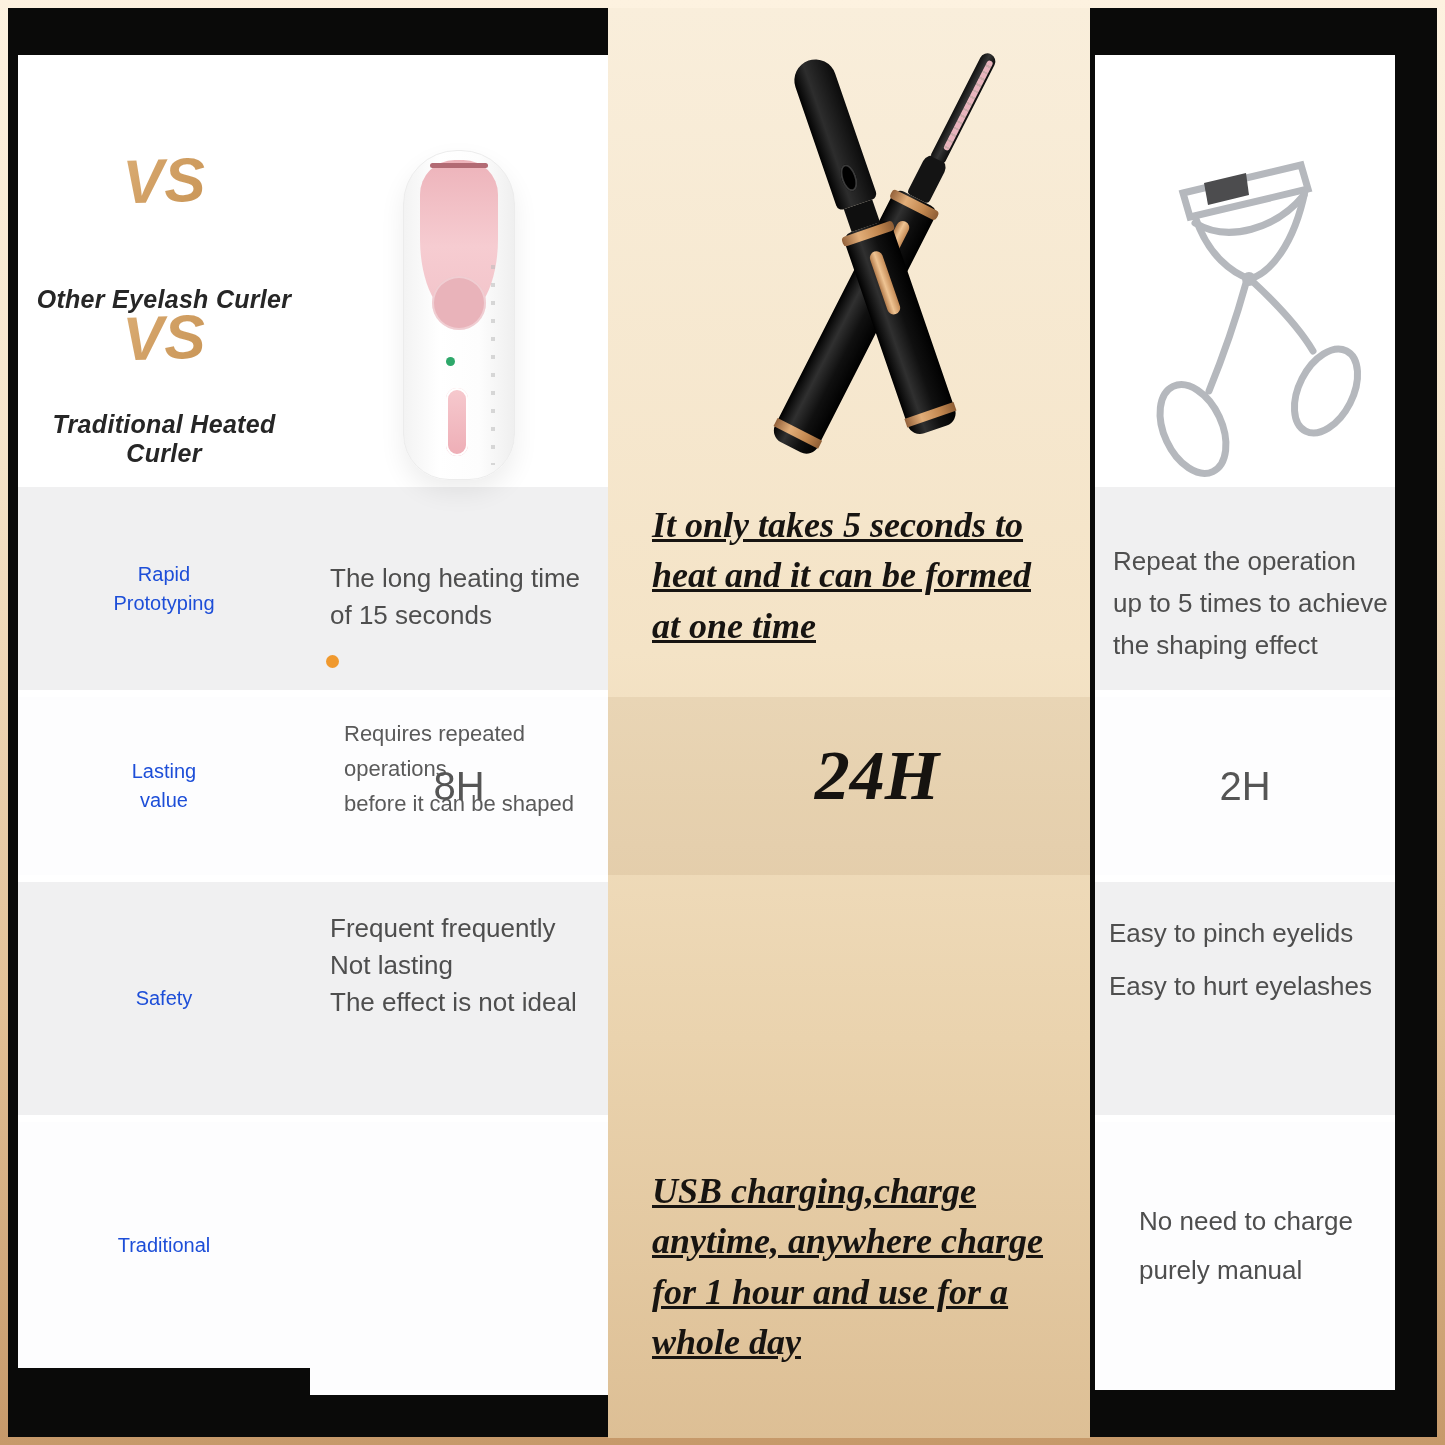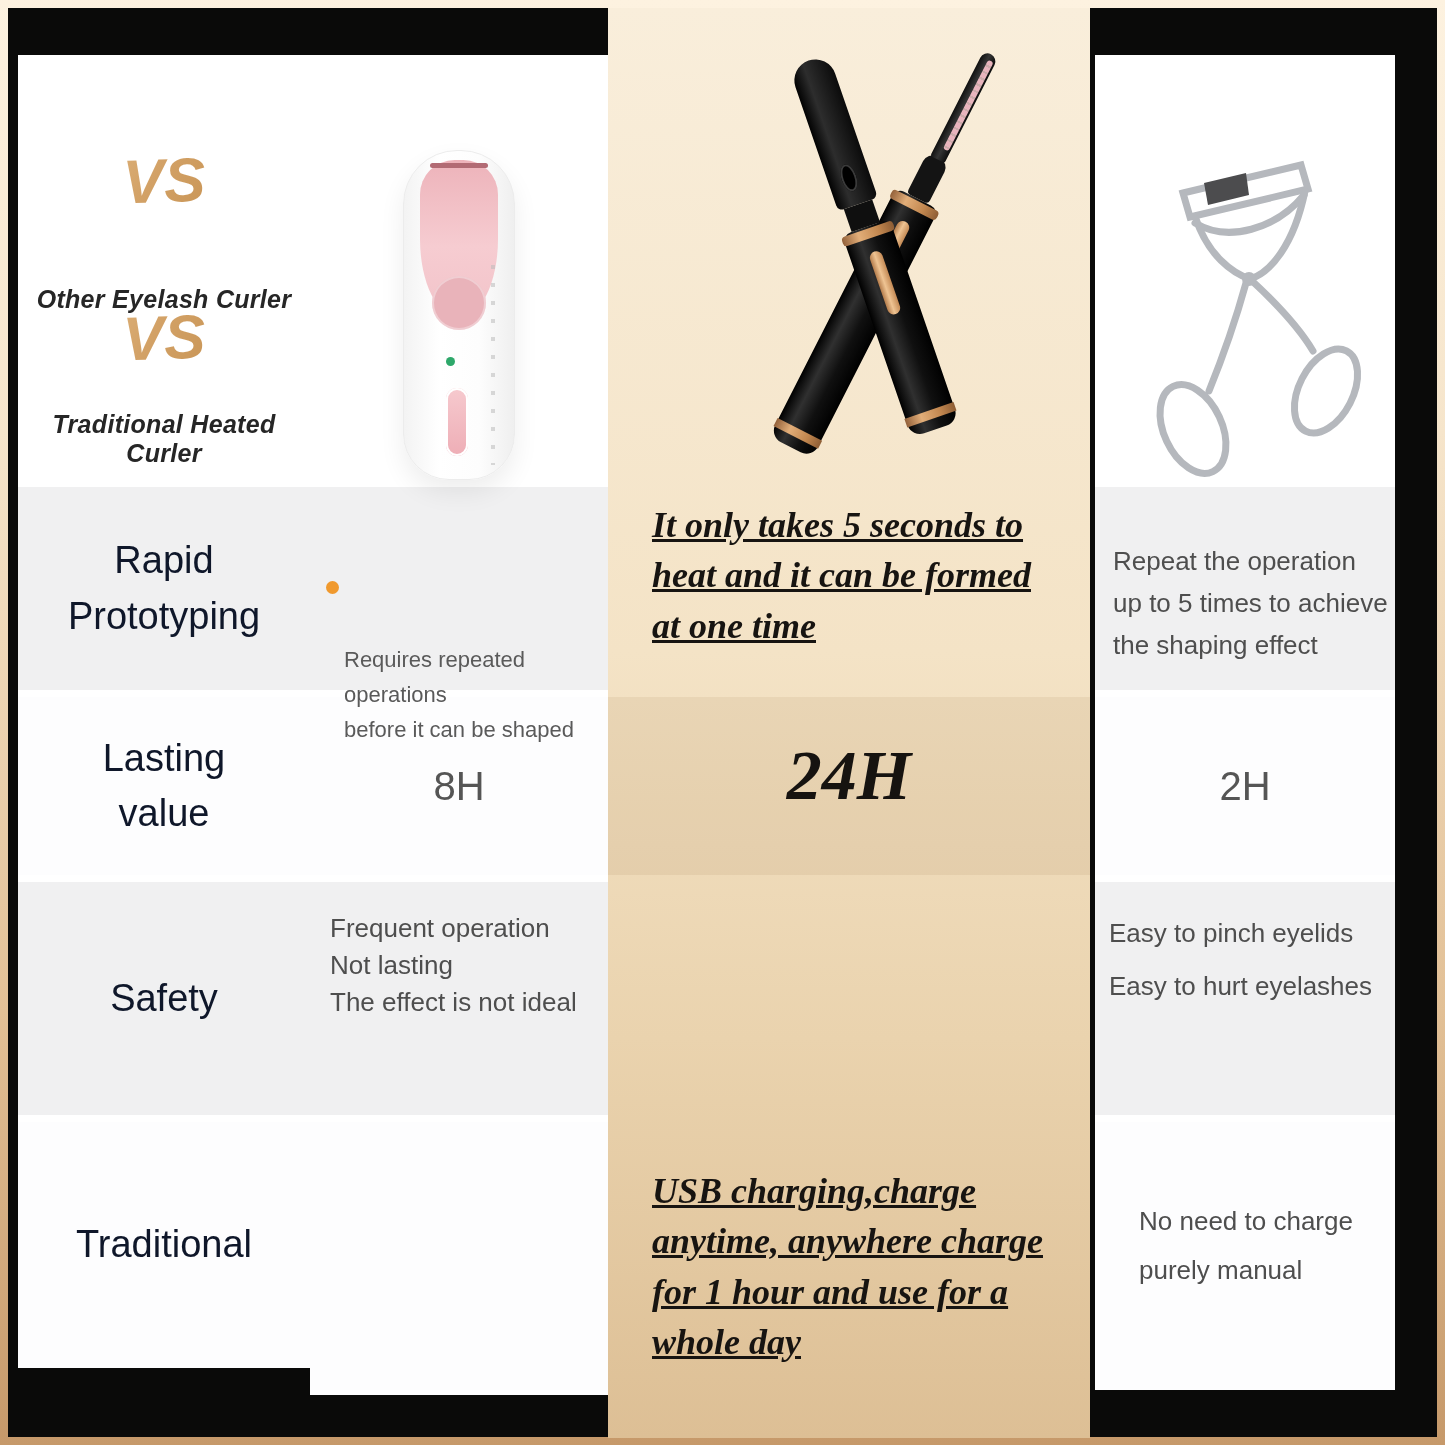--- a/index.html
+++ b/index.html
@@ -23,30 +23,30 @@
   .white{background:#fdfdfe;}
 
   
   .hdr-title{font-weight:bold;font-style:italic;font-size:25px;color:#262626;
              text-align:center;width:100%;position:absolute;letter-spacing:.3px;}
   .vs{position:absolute;width:100%;text-align:center;font-weight:bold;font-style:italic;
       font-size:62px;line-height:1;transform:rotate(-2deg);
       background:linear-gradient(125deg,#e7c18c 10%,#d3a267 45%,#c5904f 80%);
       -webkit-background-clip:text;background-clip:text;color:transparent;}
   .row-label{position:absolute;left:0;width:100%;display:flex;align-items:center;justify-content:center;
-             text-align:center;font-size:38px;color:#0f172a;line-height:1.45;white-space:pre-line;}
+             text-align:center;font-size:20px;color:#1d4ed8;line-height:1.45;white-space:pre-line;}
   .cell{position:absolute;color:#4e4e4e;font-size:26px;white-space:pre-line;}
   .lh14{line-height:1.42;} .lh16{line-height:1.62;} .lh20{line-height:2.05;} .lh19{line-height:1.9;}
   .big-h{position:absolute;left:0;width:100%;display:flex;align-items:center;justify-content:center;
          font-size:40px;color:#555;}
   .serif{position:absolute;font-family:"Liberation Serif","DejaVu Serif",serif;
          font-weight:bold;font-style:italic;color:#171411;font-size:36px;line-height:1.4;white-space:pre-line;text-decoration:underline;}
   .h24{position:absolute;left:0;width:100%;display:flex;align-items:center;justify-content:center;
        font-family:"Liberation Serif","DejaVu Serif",serif;font-weight:bold;font-style:italic;
-       font-size:70px;color:#161310;}
+       font-size:70px;color:#161310;padding-left:28px;}
   .note{position:relative;font-size:22px;color:#5a5a5a;line-height:1.58;white-space:pre-line;margin-top:14px;}
   .note .dot{position:absolute;left:-4px;top:7px;width:13px;height:13px;border-radius:50%;background:#f0992e;}
   .note-text{padding-left:14px;}
 
   
   .device{position:absolute;left:50%;top:95px;transform:translateX(-50%);width:112px;height:330px;}
   .device .body{position:absolute;inset:0;background:linear-gradient(90deg,#f3f3f3,#ffffff 32%,#fdfdfd 68%,#efefef);
      border:1px solid #ececec;border-radius:54px 54px 46px 46px;box-shadow:0 12px 26px rgba(0,0,0,0.07);}
   .device .pink{position:absolute;left:50%;top:10px;transform:translateX(-50%);width:78px;height:158px;
      background:linear-gradient(180deg,#edb3ba,#f6ccd1 55%,#f2c3c9);border-radius:38px 38px 55% 55%;}
@@ -122,28 +122,30 @@
       <div class="body"></div>
       <div class="pink">
         <div class="pad"></div>
       </div>
       <div class="dots"></div>
       <div class="led"></div>
       <div class="btn"></div>
     </div>
 
     <div class="cell lh14" style="top:468px;left:20px;right:4px">
+      <span>The long heating time
+ of 15 seconds</span>
       <div class="note">
         <span class="dot"></span>
         <div class="note-text">Requires repeated operations
 before it can be shaped</div>
       </div>
     </div>
     <div class="big-h" style="top:642px;height:178px">8H</div>
-    <div class="cell lh14" style="top:855px;left:20px;right:8px">Frequent operation
+    <div class="cell lh14" style="top:855px;left:20px;right:8px">Frequent frequently
 Not lasting
 The effect is not ideal</div>
   </div>
 
   <div class="tan-strip">
     <div class="band-shade" style="top:689px;height:178px"></div>
 
     <div class="pens">
       <div class="pen pen-a">
         <div class="tipcomb"></div>

